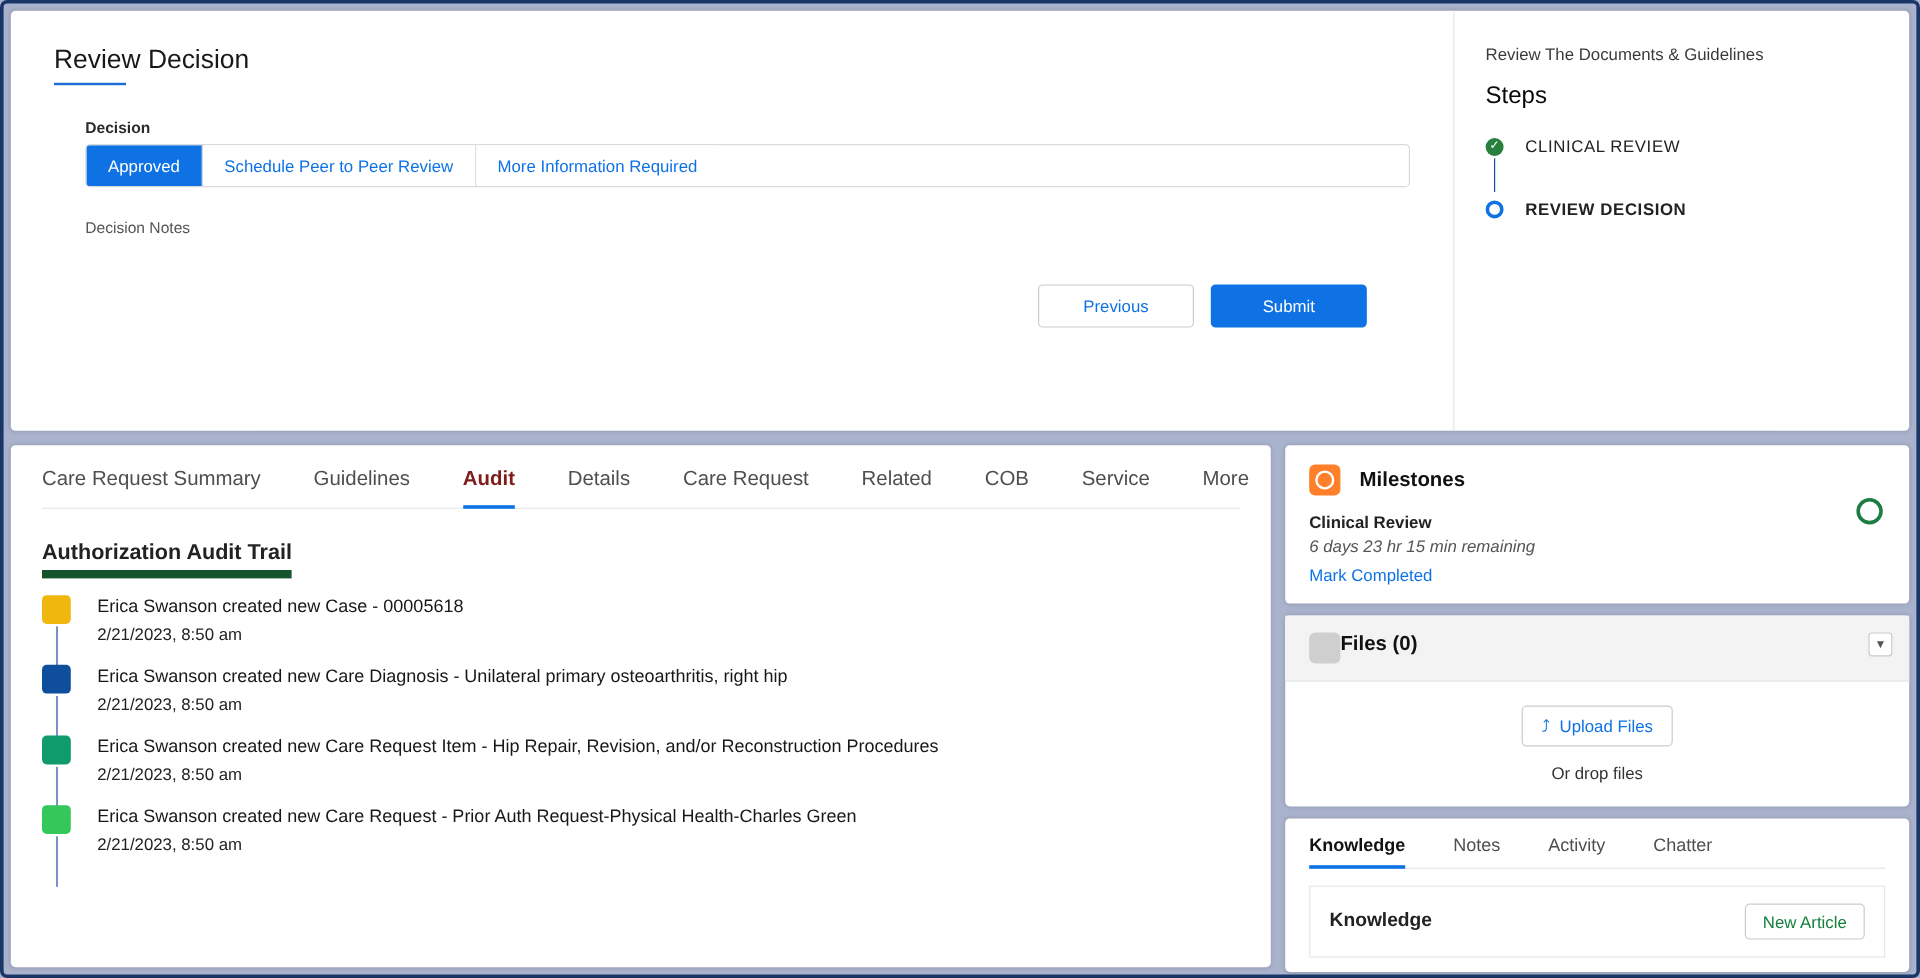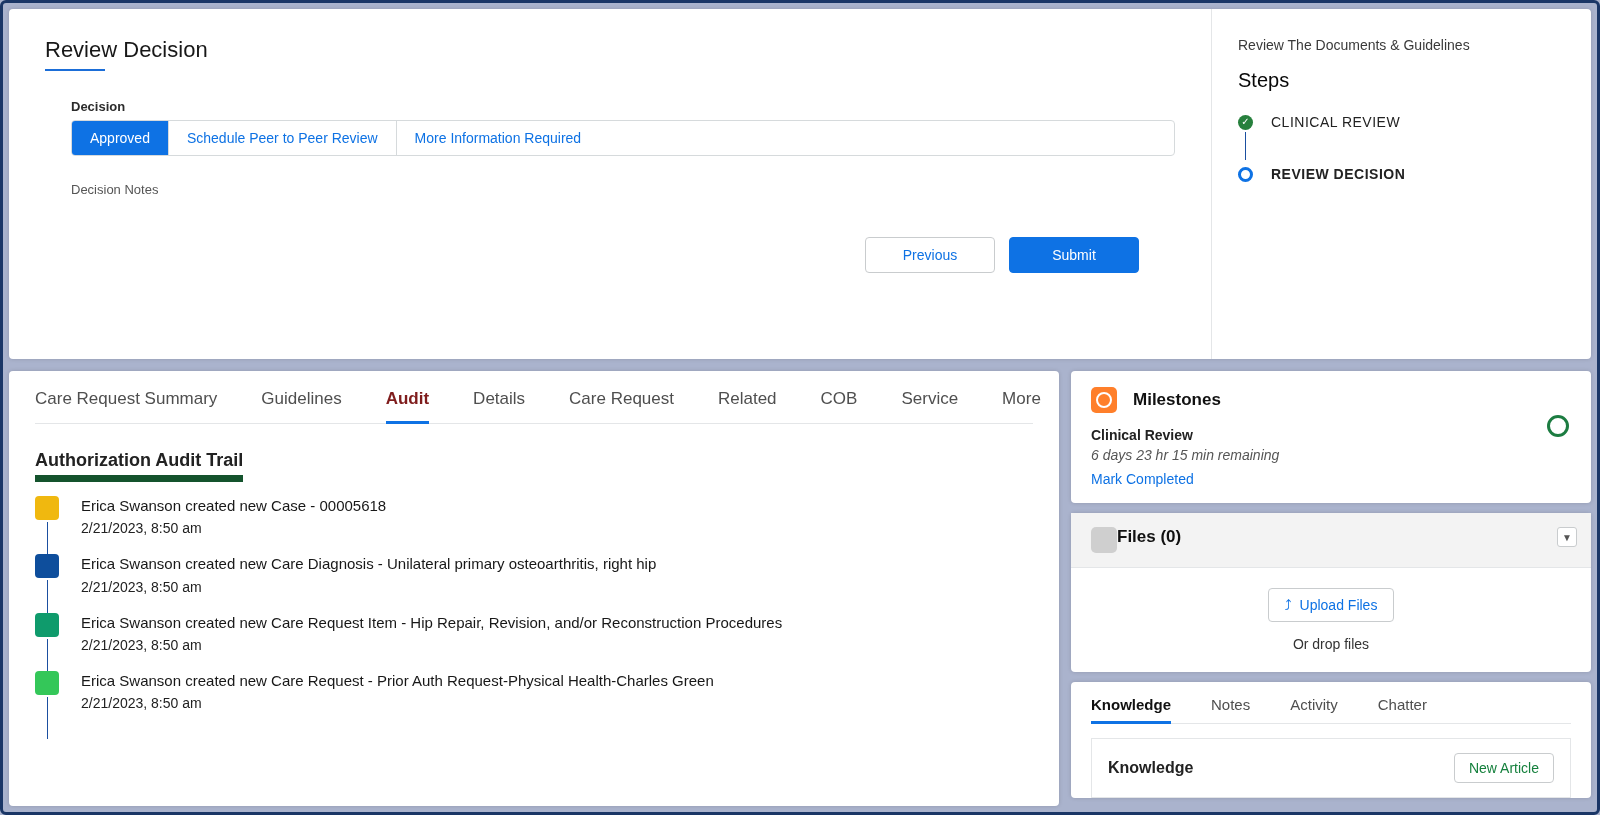--- a/index.html
+++ b/index.html
@@ -305,21 +305,21 @@
     gap: 8px;
     border: 1px solid #c9ccce;
     border-radius: 4px;
     padding: 8px 16px;
     color: #0e72e4;
     font-size: 14px;
     cursor: pointer;
     background: #fff;
   }
   .drop-text { font-size: 14px; color: #333; margin-top: 14px; }
-  .card-knowledge { padding: 14px 20px 0 20px; }
+  .card-knowledge { padding: 14px 20px 12px 20px; }
   .k-tabs { display: flex; gap: 40px; border-bottom: 1px solid #e4e6e8; }
   .k-tab { font-size: 15px; color: #4f4f4f; padding-bottom: 8px; cursor: pointer; }
   .k-tab.active { font-weight: 700; color: #111; border-bottom: 3px solid #0e72e4; margin-bottom: -1px; }
   .k-body {
     border: 1px solid #e4e6e8;
     margin-top: 14px;
     padding: 14px 16px;
     display: flex;
     justify-content: space-between;
     align-items: center;

